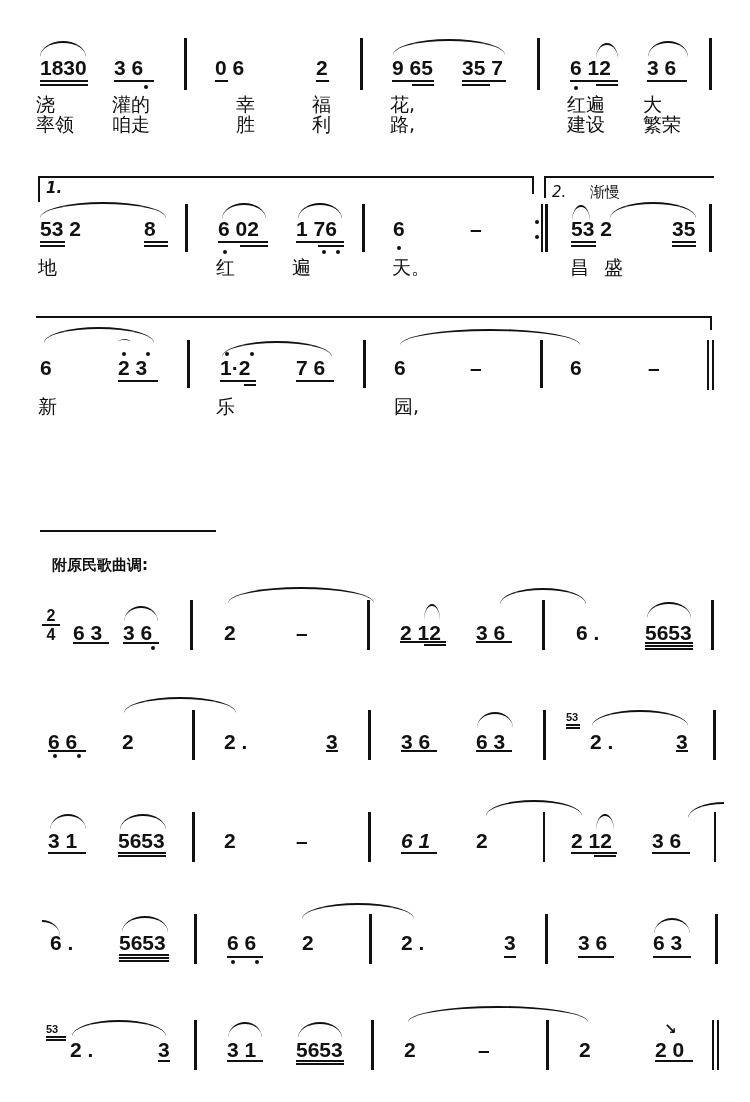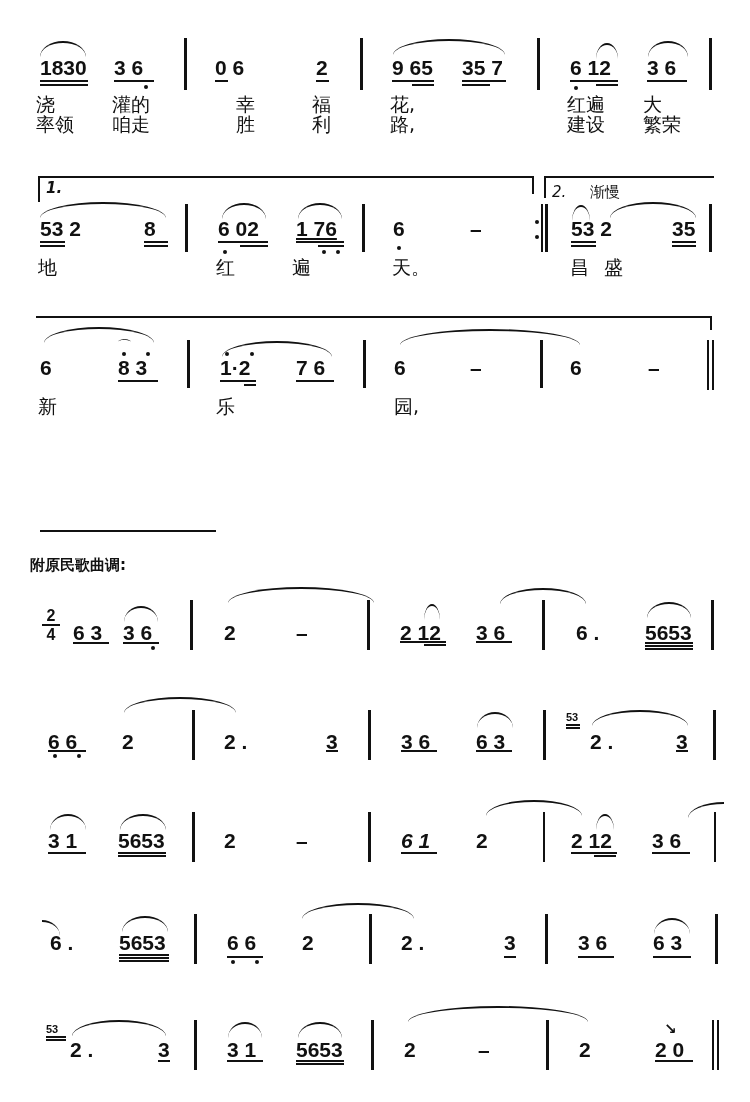--- a/index.html
+++ b/index.html
@@ -94,21 +94,21 @@
   <div class="uline" style="left:144px;top:245px;width:24px;"></div>
   <div class="lyric" style="left:38px;top:256px;">地</div>
   <div class="bar" style="left:185px;top:204px;height:48px;"></div>
 
   <div class="slur" style="left:222px;top:203px;width:44px;"></div>
   <div class="slur" style="left:298px;top:203px;width:44px;"></div>
   <div class="note" style="left:218px;top:218px;">6 02</div>
   <div class="uline" style="left:218px;top:241px;width:50px;"></div>
   <div class="uline" style="left:240px;top:245px;width:28px;"></div>
   <div class="dot" style="left:223px;top:250px;"></div>
-  <div class="note" style="left:296px;top:218px;text-decoration:underline;">1 76</div>
+  <div class="note" style="left:296px;top:218px;">1 76</div>
   <div class="uline" style="left:296px;top:241px;width:48px;"></div>
   <div class="uline" style="left:318px;top:245px;width:26px;"></div>
   <div class="dot" style="left:322px;top:250px;"></div>
   <div class="dot" style="left:336px;top:250px;"></div>
   <div class="lyric" style="left:216px;top:256px;">红</div>
   <div class="lyric" style="left:292px;top:256px;">遍</div>
   <div class="bar" style="left:362px;top:204px;height:48px;"></div>
 
   <div class="note" style="left:393px;top:218px;">6</div>
   <div class="dot" style="left:397px;top:246px;"></div>
@@ -131,21 +131,21 @@
   <div class="lyric" style="left:604px;top:256px;">盛</div>
   <div class="bar" style="left:709px;top:204px;height:48px;"></div>
 </div>
 
 <div>
   <div class="bracket" style="left:36px;top:316px;width:674px;"></div>
   <div class="bracket-v" style="left:710px;top:316px;height:14px;"></div>
 
   <div class="slur" style="left:44px;top:327px;width:110px;"></div>
   <div class="note" style="left:40px;top:357px;">6</div>
-  <div class="note" style="left:118px;top:357px;">8 3</div>
+  <div class="note" style="left:118px;top:357px;">2 3</div>
   <div class="dot" style="left:122px;top:352px;"></div>
   <div class="dot" style="left:146px;top:352px;"></div>
   <div class="small" style="left:117px;top:338px;">⌒</div>
   <div class="uline" style="left:118px;top:380px;width:40px;"></div>
   <div class="lyric" style="left:38px;top:395px;">新</div>
   <div class="bar" style="left:187px;top:340px;height:48px;"></div>
 
   <div class="slur" style="left:222px;top:341px;width:110px;"></div>
   <div class="note" style="left:220px;top:357px;">1·2</div>
   <div class="dot" style="left:225px;top:352px;"></div>
@@ -164,21 +164,21 @@
   <div class="bar" style="left:540px;top:340px;height:48px;"></div>
 
   <div class="note" style="left:570px;top:357px;">6</div>
   <div class="note" style="left:648px;top:357px;">–</div>
   <div class="bar thin" style="left:707px;top:340px;height:50px;"></div>
   <div class="bar thin" style="left:712px;top:340px;height:50px;"></div>
 </div>
 
 <div>
   <div class="uline" style="left:40px;top:530px;width:176px;"></div>
-  <div class="header" style="left:30px;top:556px;">附原民歌曲调:</div>
+  <div class="header" style="left:52px;top:556px;">附原民歌曲调:</div>
 
   <div class="time" style="left:42px;top:608px;width:18px;">
     <div>2</div>
     <div style="border-top:2px solid #111;margin:1px 0;"></div>
     <div>4</div>
   </div>
   <div class="note" style="left:73px;top:622px;">6 3</div>
   <div class="uline" style="left:73px;top:642px;width:36px;"></div>
   <div class="slur" style="left:124px;top:606px;width:34px;"></div>
   <div class="note" style="left:123px;top:622px;">3 6</div>

